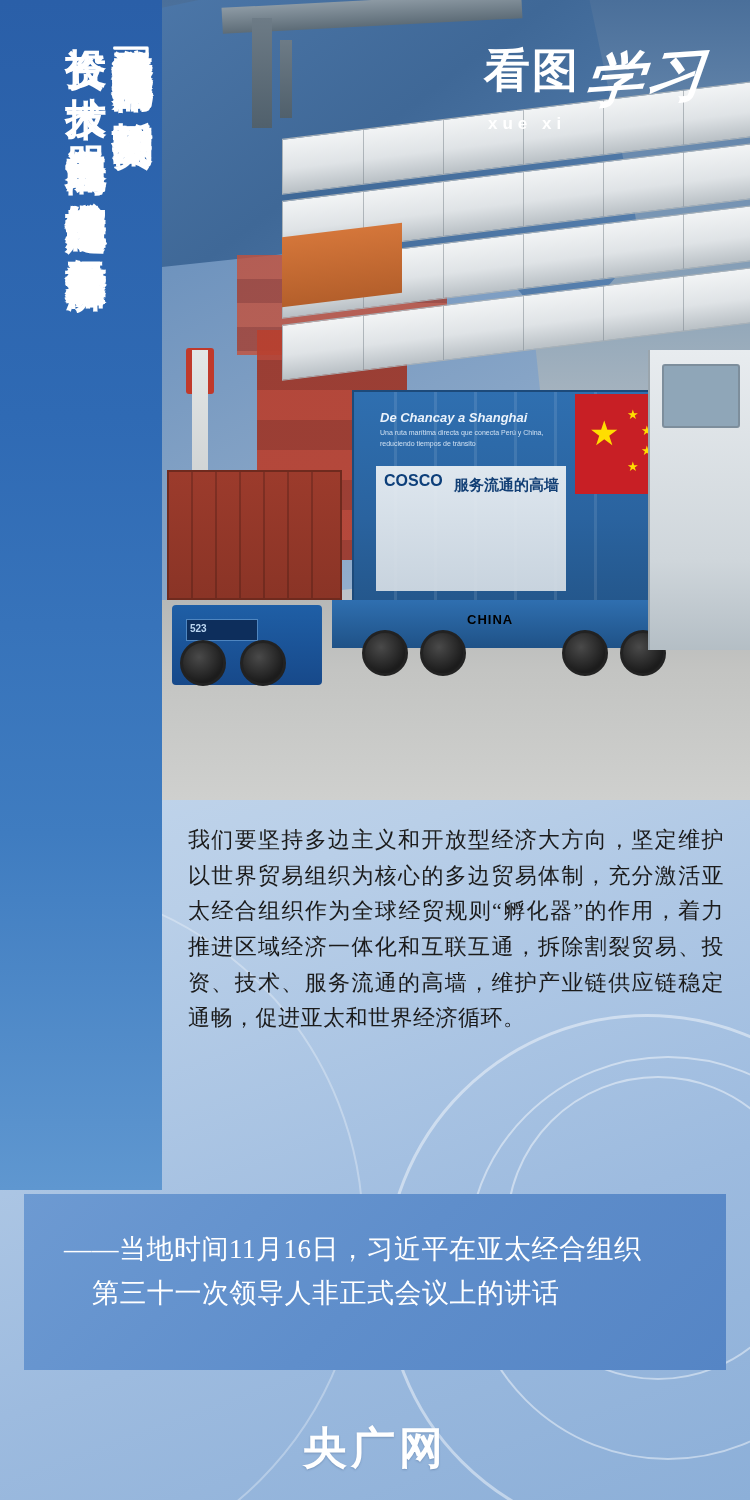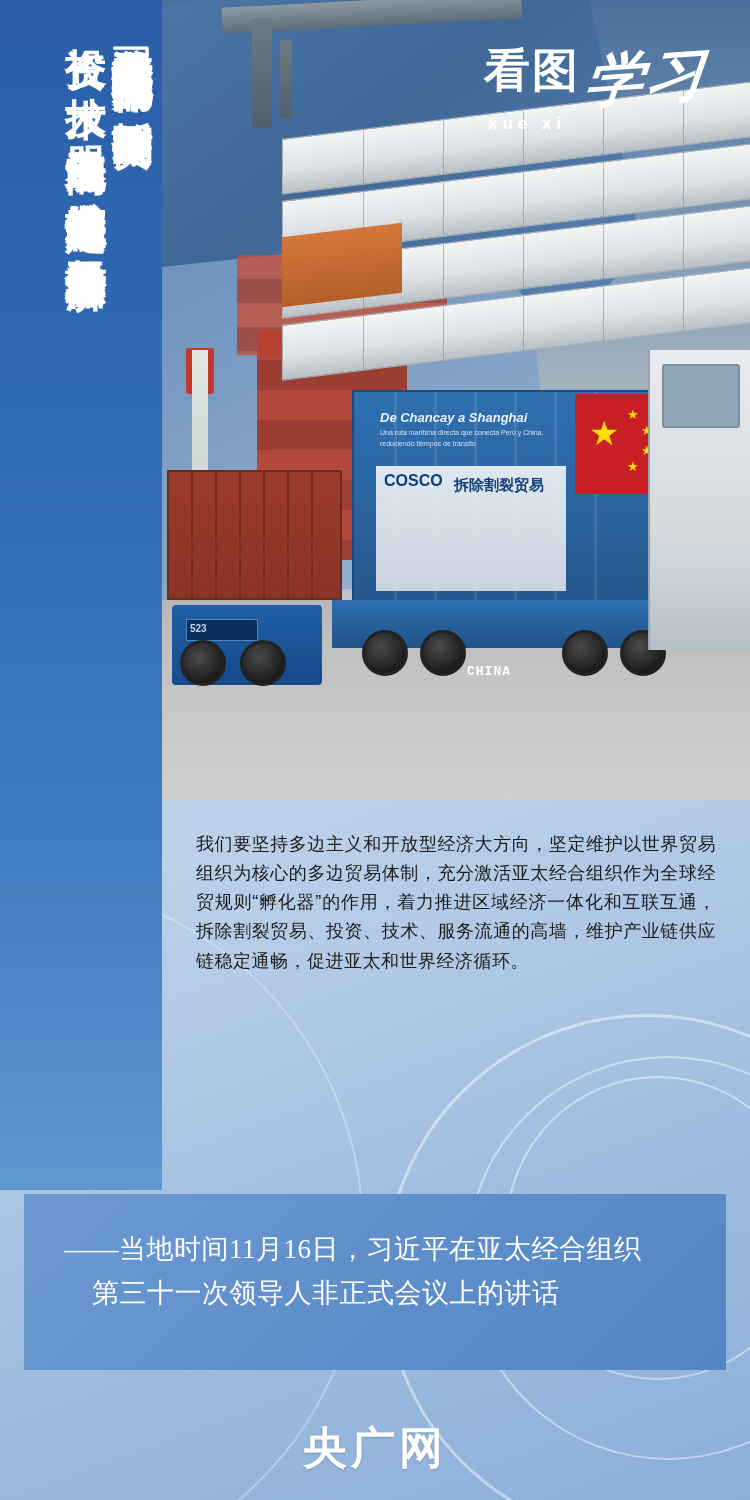--- a/index.html
+++ b/index.html
@@ -255,26 +255,25 @@
     font-family: "Liberation Serif", serif;
   }
   .ph-chassis {
     position: absolute;
     left: 170px; top: 600px;
     width: 420px; height: 48px;
     background: linear-gradient(180deg, #2f6fb0, #1f5287);
   }
   .ph-chinalabel {
     position: absolute;
-    left: 305px; top: 664px;
-    color: #ffffff;
+    left: 305px; top: 612px;
+    color: #000000;
     font-size: 13px;
     font-weight: bold;
     letter-spacing: 1px;
-    font-family: Liberation Mono, monospace;
   }
   .ph-cab {
     position: absolute;
     right: 0px; top: 350px;
     width: 100px; height: 300px;
     background: linear-gradient(180deg, #e8ecef 0%, #cfd6db 70%, #b4bec5 100%);
     border-left: 2px solid #9aa5ad;
   }
   .ph-cab .win {
     position: absolute; left: 12px; top: 14px; width: 74px; height: 60px;
@@ -334,24 +333,24 @@
     position: absolute;
     left: 162px;
     top: 800px;
     width: 588px;
     height: 390px;
     box-sizing: border-box;
     padding: 22px 26px 10px 26px;
     z-index: 2;
   }
   .quote p {
-    margin: 8px;
+    margin: 0;
     color: #1b1b1b;
-    font-family: Liberation Sans, sans-serif;
-    font-size: 18px;
+    font-family: Liberation Serif, serif;
+    font-size: 22px;
     line-height: 1.62;
     letter-spacing: 0.5px;
     text-align: justify;
   }
 
   
   .attrib {
     position: absolute;
     left: 24px;
     top: 1194px;
@@ -476,21 +475,21 @@
         <span class="star big">★</span>
         <span class="star s1">★</span>
         <span class="star s2">★</span>
         <span class="star s3">★</span>
         <span class="star s4">★</span>
       </div>
       <div class="ph-whitepanel"></div>
       <div class="ph-route">De Chancay a Shanghai</div>
       <div class="ph-routesub">Una ruta marítima directa que conecta Perú y China, reduciendo tiempos de tránsito</div>
       <div class="ph-cosco">COSCO</div>
-      <div class="ph-cn">拆除割裂贸易</div>
+      <div class="ph-cn">服务流通的高墙</div>
     </div>
 
     <div class="ph-chassis"></div>
     <div class="ph-chinalabel">CHINA</div>
     <div class="ph-wheel" style="left:200px; top:630px;"></div>
     <div class="ph-wheel" style="left:258px; top:630px;"></div>
     <div class="ph-wheel" style="left:400px; top:630px;"></div>
     <div class="ph-wheel" style="left:458px; top:630px;"></div>
 
     <div class="ph-cab">

